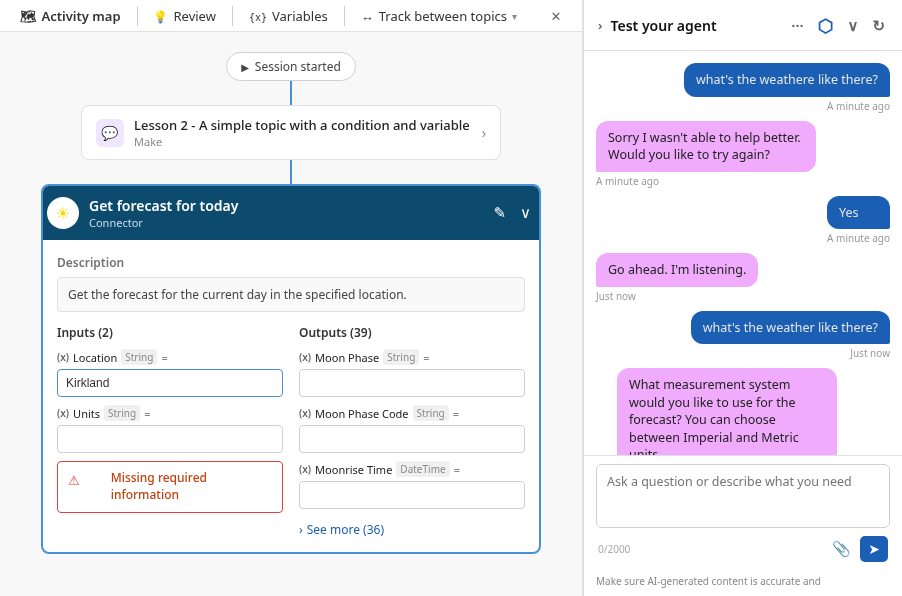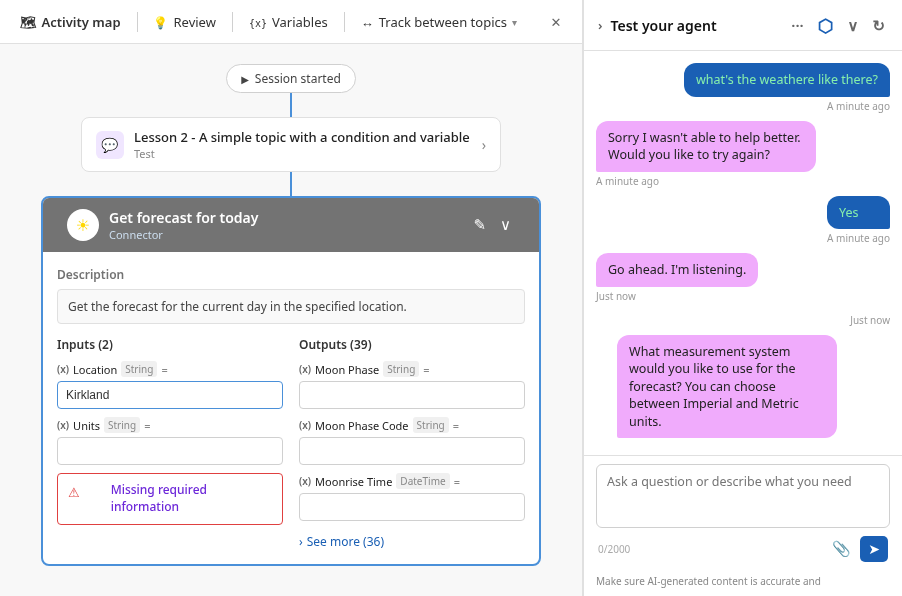--- a/index.html
+++ b/index.html
@@ -21,21 +21,21 @@
       display: flex;
       flex-direction: column;
       border-right: 1px solid #e0e0e0;
     }
 
     
     .top-nav {
       display: flex;
       align-items: center;
       padding: 0 12px;
-      height: 44px;
+      height: 32px;
       background: white;
       border-bottom: 1px solid #e0e0e0;
       gap: 4px;
     }
     .nav-item {
       display: flex;
       align-items: center;
       gap: 5px;
       padding: 6px 8px;
       border-radius: 4px;
@@ -116,22 +116,22 @@
       margin-top: 0;
       width: 500px;
     }
     .connector-card {
       background: white;
       border: 2px solid #4a90d9;
       border-radius: 8px;
       overflow: hidden;
     }
     .connector-header {
-      background: #737373;
-      padding: 10px 24px;
+      background: #0c4a6e;
+      padding: 10px 4px;
       display: flex;
       align-items: center;
       gap: 10px;
     }
     .connector-icon {
       width: 32px; height: 32px;
       background: white;
       border-radius: 50%;
       display: flex; align-items: center; justify-content: center;
       font-size: 16px;
@@ -200,21 +200,21 @@
       border: 1.5px solid #e04040;
       border-radius: 4px;
       padding: 8px 10px;
       display: flex;
       align-items: flex-start;
       gap: 6px;
       background: white;
       margin-bottom: 8px;
     }
     .error-icon { color: #e04040; font-size: 13px; flex-shrink: 0; margin-top: 1px; }
-    .error-text { font-size: 12px; color: #6d28d9; font-weight: 500; line-height: 1.4; padding-left: 25px; }
+    .error-text { font-size: 12px; color: #c2410c; font-weight: 500; line-height: 1.4; padding-left: 25px; }
 
     .see-more {
       font-size: 12px;
       color: #1a5fb4;
       cursor: pointer;
       display: flex;
       align-items: center;
       gap: 4px;
       margin-top: 4px;
     }
@@ -253,21 +253,21 @@
       overflow-y: auto;
       padding: 12px;
       display: flex;
       flex-direction: column;
       gap: 8px;
     }
 
     .msg-bubble-right {
       align-self: flex-end;
       background: #1a5fb4;
-      color: #86efac;
+      color: #e5e5e5;
       border-radius: 12px 12px 2px 12px;
       padding: 8px 12px;
       max-width: 220px;
       font-size: 12.5px;
       line-height: 1.4;
     }
     .msg-bubble-left {
       align-self: flex-start;
       background: #f0abfc;
       color: #222;
@@ -372,21 +372,21 @@
     </div>
 
     <div class="connector-line"></div>
 
     <div class="topic-card">
       <div class="topic-icon">
         <span>💬</span>
       </div>
       <div class="topic-content">
         <div class="topic-title">Lesson 2 - A simple topic with a condition and variable</div>
-        <div class="topic-subtitle">Test</div>
+        <div class="topic-subtitle">Make</div>
       </div>
       <div class="topic-chevron">›</div>
     </div>
 
     <div class="connector-line"></div>
 
     <div class="connector-wrapper">
       <div class="connector-card">
 
         <div class="connector-header">
@@ -518,20 +518,23 @@
     </div>
 
     <div style="align-self:flex-start;">
       <div class="msg-bubble-left">
         <span>Go ahead. I'm listening.</span>
       </div>
       <div class="msg-time msg-time-left">Just now</div>
     </div>
 
     <div style="align-self:flex-end;">
+      <div class="msg-bubble-right">
+        <span>what's the weather like there?</span>
+      </div>
       <div class="msg-time msg-time-right">Just now</div>
     </div>
 
     <div style="align-self:flex-start;padding-left:21px;">
       <div class="msg-bubble-left">
         <span>What measurement system would you like to use for the forecast? You can choose between Imperial and Metric units.</span>
       </div>
 
     </div>
 

